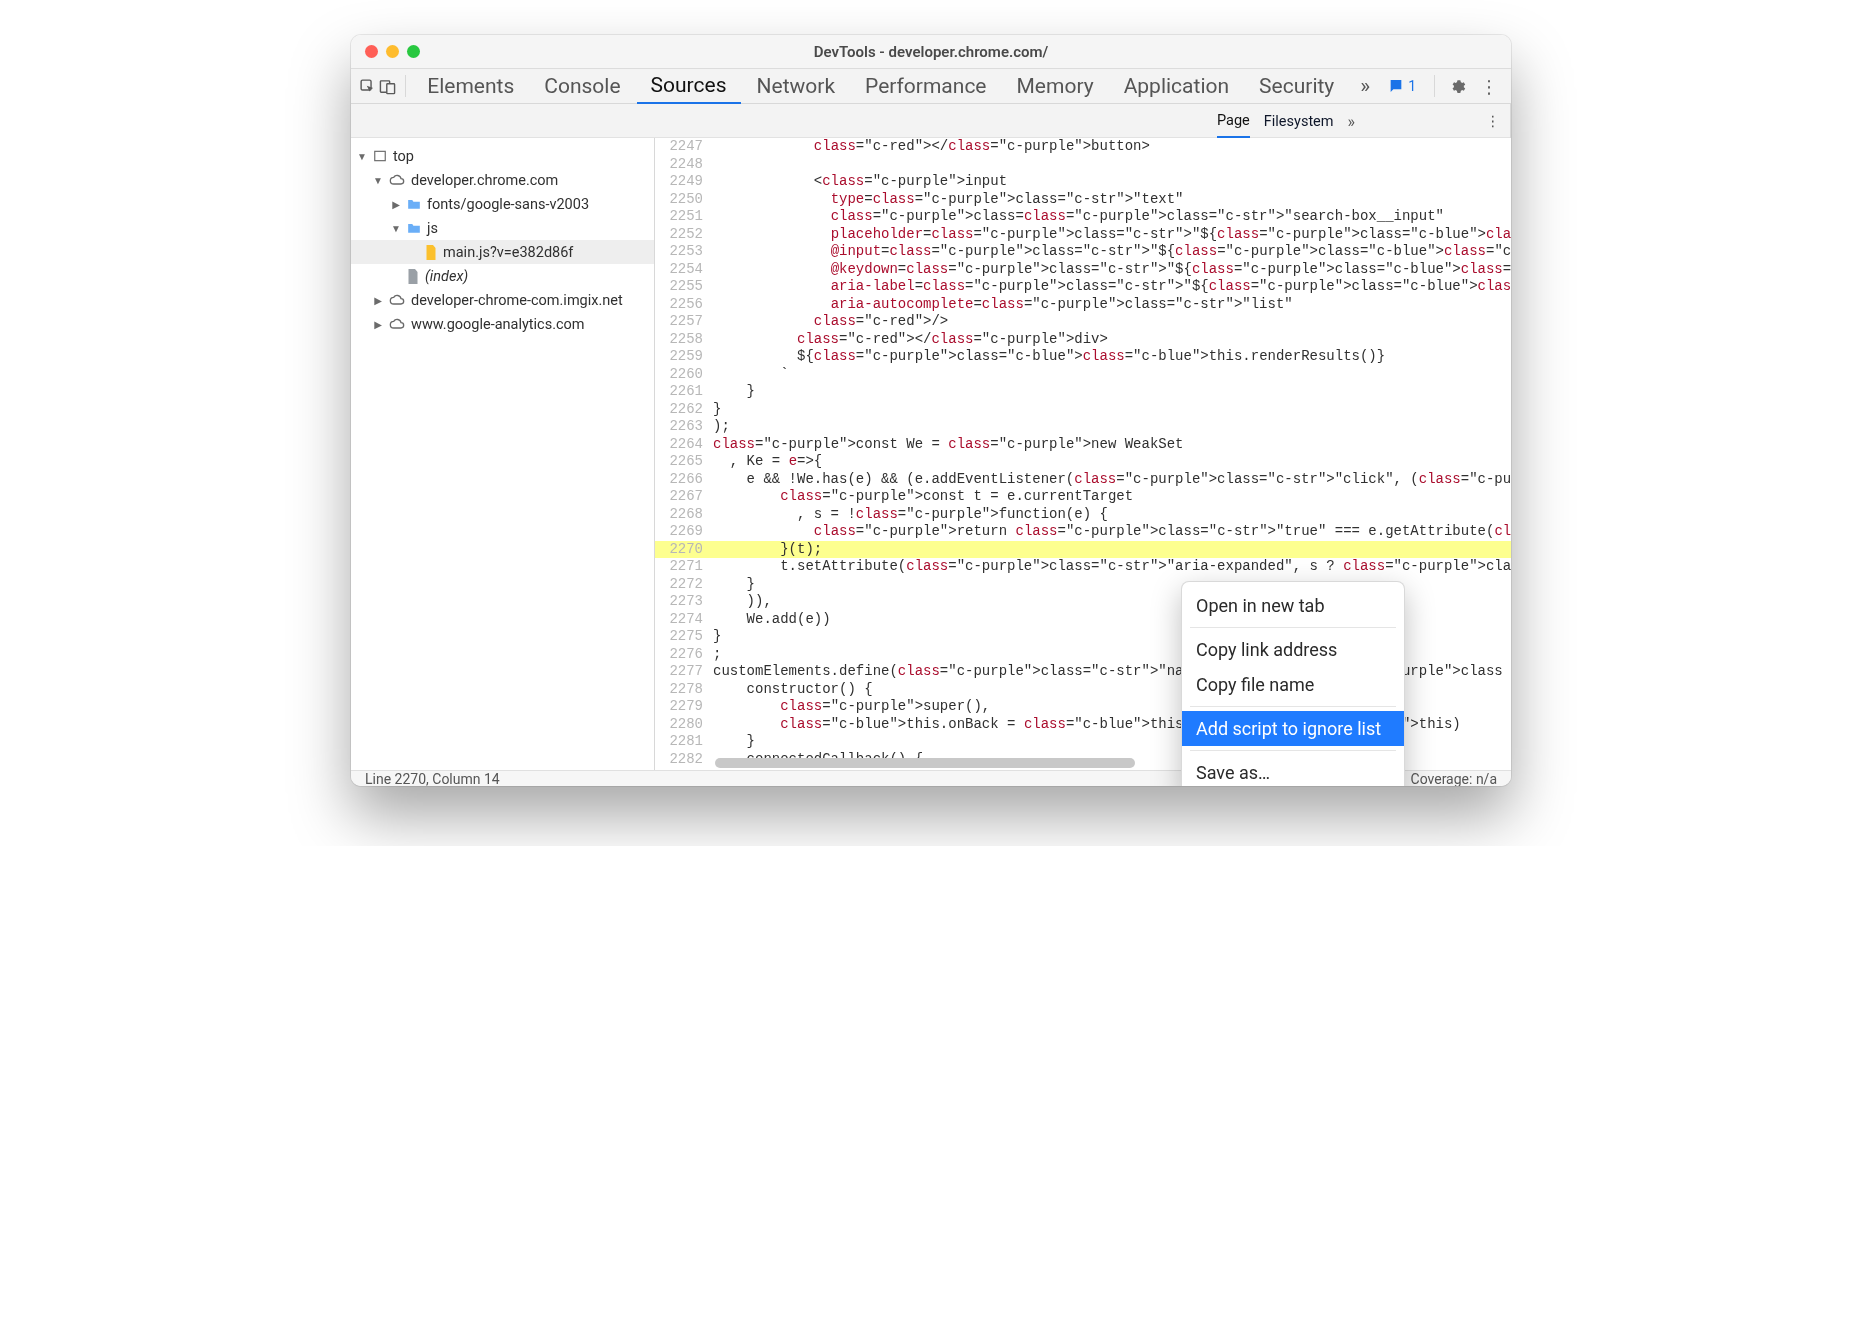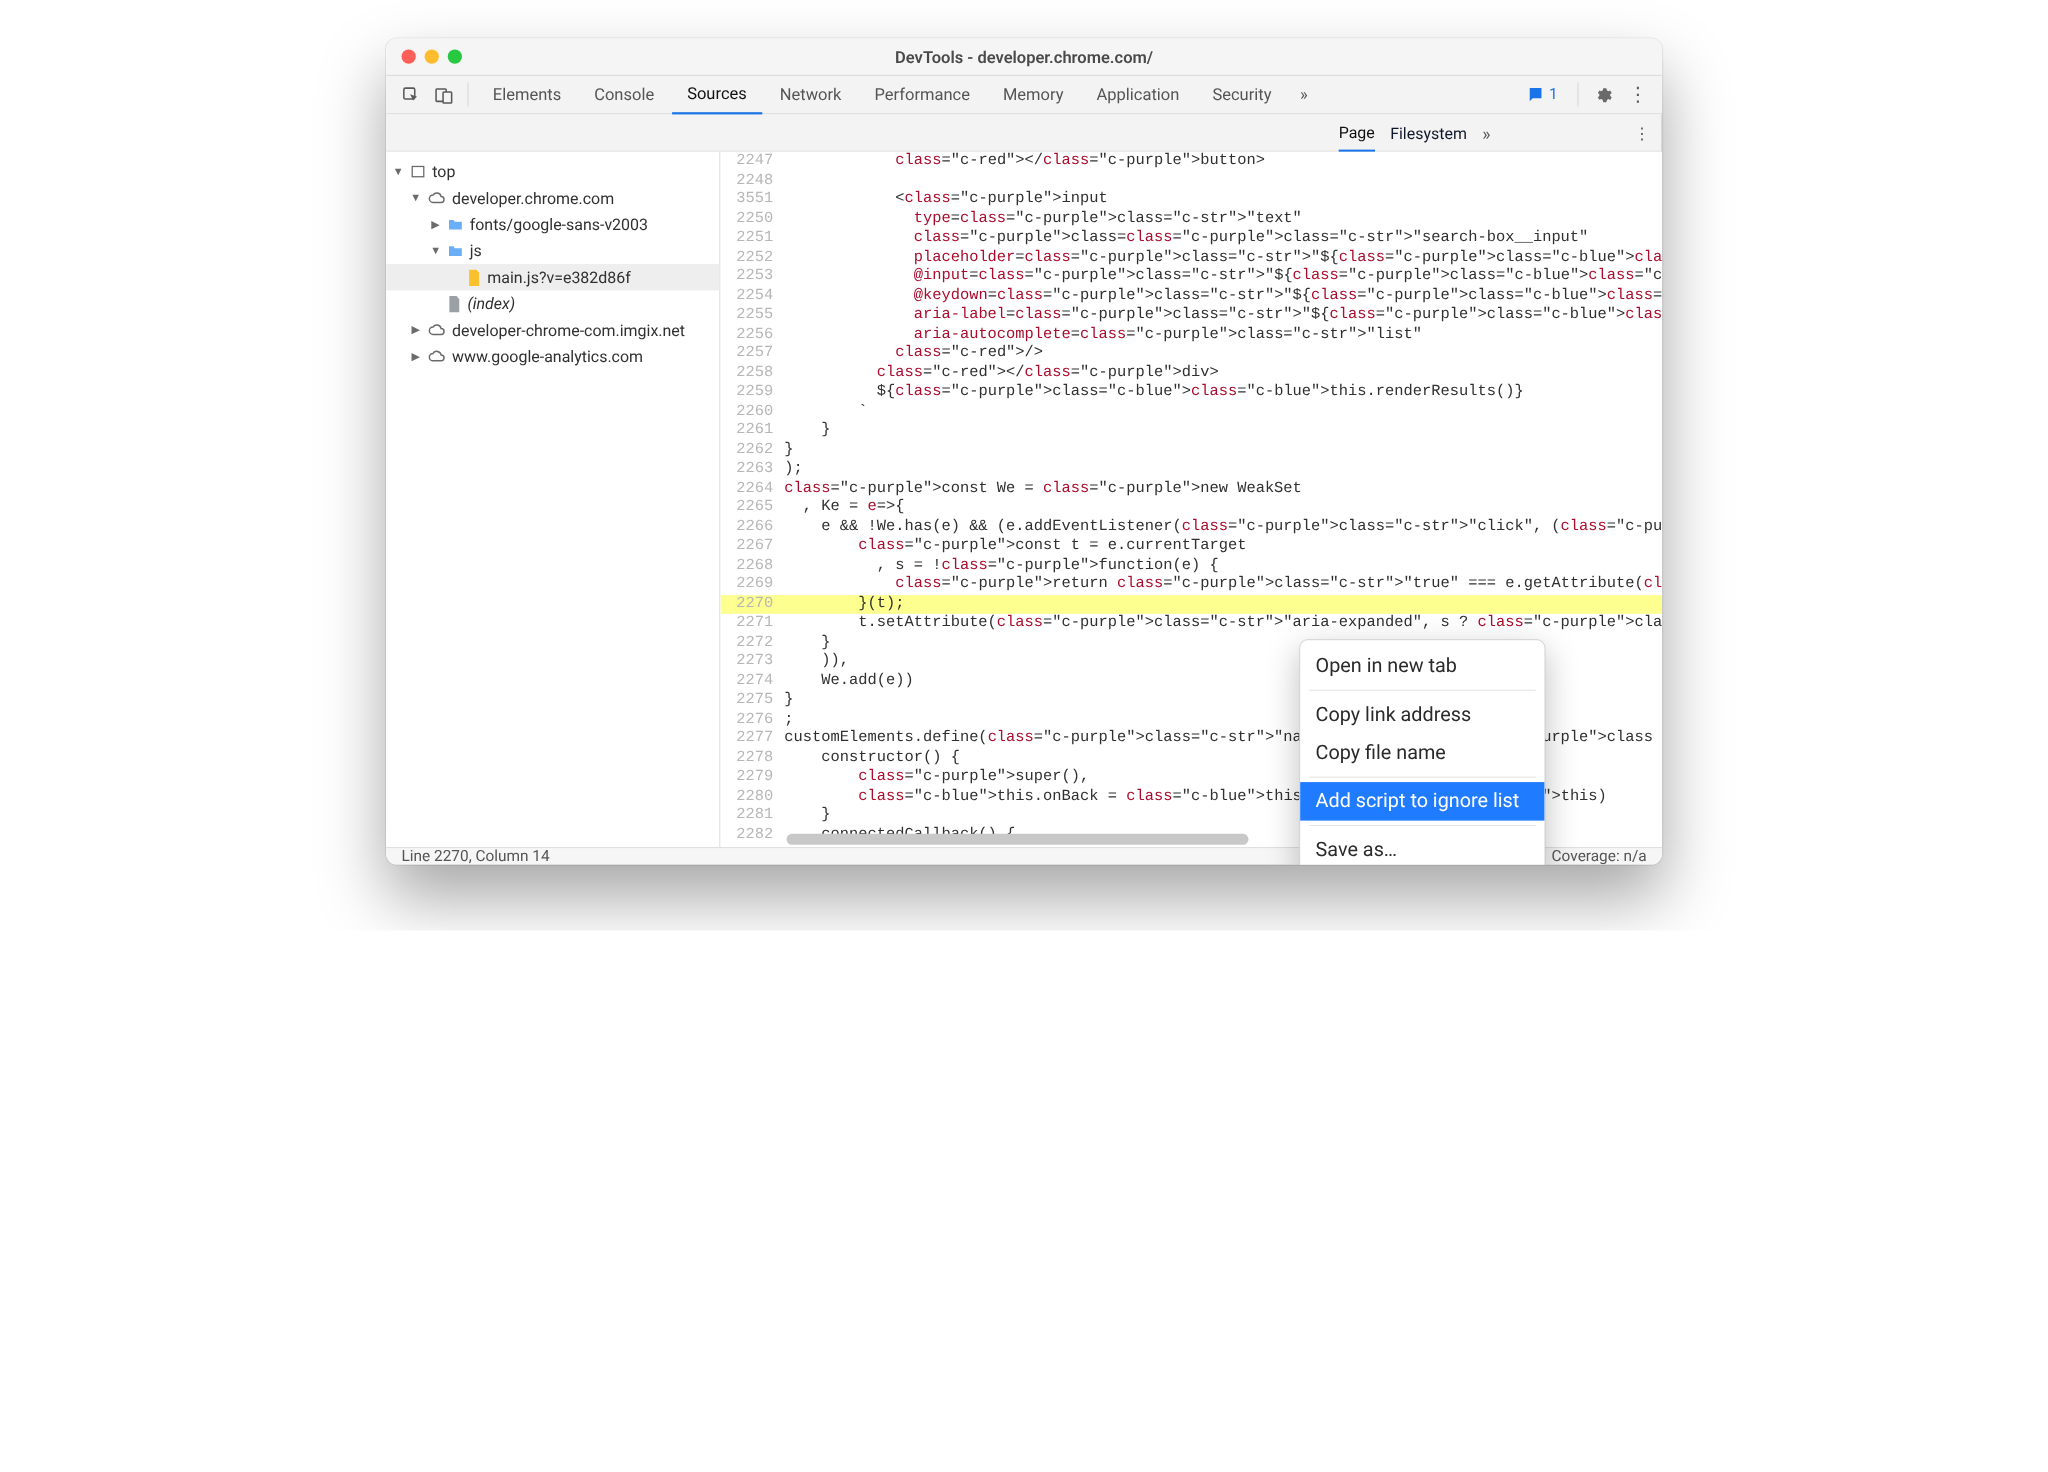--- a/index.html
+++ b/index.html
@@ -37,21 +37,21 @@
     position:absolute;left:0;right:0;text-align:center;
     font-weight:600;color:#4a4a4a;font-size:15px;
   }
   
   .tabbar{
     display:flex;align-items:center;height:35px;background:#f3f3f3;border-bottom:1px solid #d8d8d8;
     padding:0 8px;gap:2px;
   }
   .tabbar .iconbtn{display:flex;align-items:center;justify-content:center;width:28px;height:35px;color:#5a5a5a;}
   .tabbar .sep{width:1px;height:22px;background:#d8d8d8;margin:0 6px;}
-  .mtab{padding:0 14px;height:35px;display:flex;align-items:center;color:#555;cursor:pointer;font-size:15px;}
+  .mtab{padding:0 14px;height:35px;display:flex;align-items:center;color:#555;cursor:pointer;font-size:21px;}
   .mtab.active{color:#111;border-bottom:2px solid #1a73e8;height:35px;}
   .issue-chip{
     display:flex;align-items:center;gap:4px;background:transparent;padding:2px 6px;border-radius:3px;
     color:#1a73e8;font-size:14px;margin-left:auto;
   }
   .issue-chip svg{fill:#1a73e8;}
   .right-icons{display:flex;align-items:center;gap:4px;margin-left:6px;}
   .right-icons .sep2{width:1px;height:22px;background:#d8d8d8;margin:0 4px;}
   
   .subrow{display:flex;align-items:flex-end;height:34px;border-bottom:1px solid #e2e2e2;background:#f3f3f3;flex-direction:column;}
@@ -258,21 +258,21 @@
             </svg>
           </span>
         <span>www.google-analytics.com</span>
       </div>
     </div>
 
     <div class="editor">
       <div class="lines" id="lines">
           <div class="line"><div class="gut">2247</div><div class="src">            <span <span="" class="c-red">class</span>="c-red"&gt;&lt;/<span <span="" class="c-red">class</span>="c-purple"&gt;button&gt;</div></div>
           <div class="line"><div class="gut">2248</div><div class="src"></div></div>
-          <div class="line"><div class="gut">3551</div><div class="src">            &lt;<span <span="" class="c-red">class</span>="c-purple"&gt;input</div></div>
+          <div class="line"><div class="gut">2249</div><div class="src">            &lt;<span <span="" class="c-red">class</span>="c-purple"&gt;input</div></div>
           <div class="line"><div class="gut">2250</div><div class="src">              <span class="c-red">type</span>=<span <span="" class="c-red">class</span>="c-purple"&gt;class="c-str"&gt;"text"</div></div>
           <div class="line"><div class="gut">2251</div><div class="src">              <span <span="" class="c-red">class</span>="c-purple"&gt;class=<span <span="" class="c-red">class</span>="c-purple"&gt;class="c-str"&gt;"search-box__input"</div></div>
           <div class="line"><div class="gut">2252</div><div class="src">              <span class="c-red">placeholder</span>=<span <span="" class="c-red">class</span>="c-purple"&gt;class="c-str"&gt;"${<span <span="" class="c-red">class</span>="c-purple"&gt;class="c-blue"&gt;<span <span="" class="c-red">class</span>="c-blue"&gt;this.placeholder}"</div></div>
           <div class="line"><div class="gut">2253</div><div class="src">              <span class="c-red">@input</span>=<span <span="" class="c-red">class</span>="c-purple"&gt;class="c-str"&gt;"${<span <span="" class="c-red">class</span>="c-purple"&gt;class="c-blue"&gt;<span <span="" class="c-red">class</span>="c-blue"&gt;this.onInput}"</div></div>
           <div class="line"><div class="gut">2254</div><div class="src">              <span class="c-red">@keydown</span>=<span <span="" class="c-red">class</span>="c-purple"&gt;class="c-str"&gt;"${<span <span="" class="c-red">class</span>="c-purple"&gt;class="c-blue"&gt;<span <span="" class="c-red">class</span>="c-blue"&gt;this.onKeyDown}"</div></div>
           <div class="line"><div class="gut">2255</div><div class="src">              <span class="c-red">aria-label</span>=<span <span="" class="c-red">class</span>="c-purple"&gt;class="c-str"&gt;"${<span <span="" class="c-red">class</span>="c-purple"&gt;class="c-blue"&gt;<span <span="" class="c-red">class</span>="c-blue"&gt;this.placeholder}"</div></div>
           <div class="line"><div class="gut">2256</div><div class="src">              <span class="c-red">aria-autocomplete</span>=<span <span="" class="c-red">class</span>="c-purple"&gt;class="c-str"&gt;"list"</div></div>
           <div class="line"><div class="gut">2257</div><div class="src">            <span <span="" class="c-red">class</span>="c-red"&gt;/&gt;</div></div>
           <div class="line"><div class="gut">2258</div><div class="src">          <span <span="" class="c-red">class</span>="c-red"&gt;&lt;/<span <span="" class="c-red">class</span>="c-purple"&gt;div&gt;</div></div>
           <div class="line"><div class="gut">2259</div><div class="src">          ${<span <span="" class="c-red">class</span>="c-purple"&gt;class="c-blue"&gt;<span <span="" class="c-red">class</span>="c-blue"&gt;this.renderResults()}</div></div>

